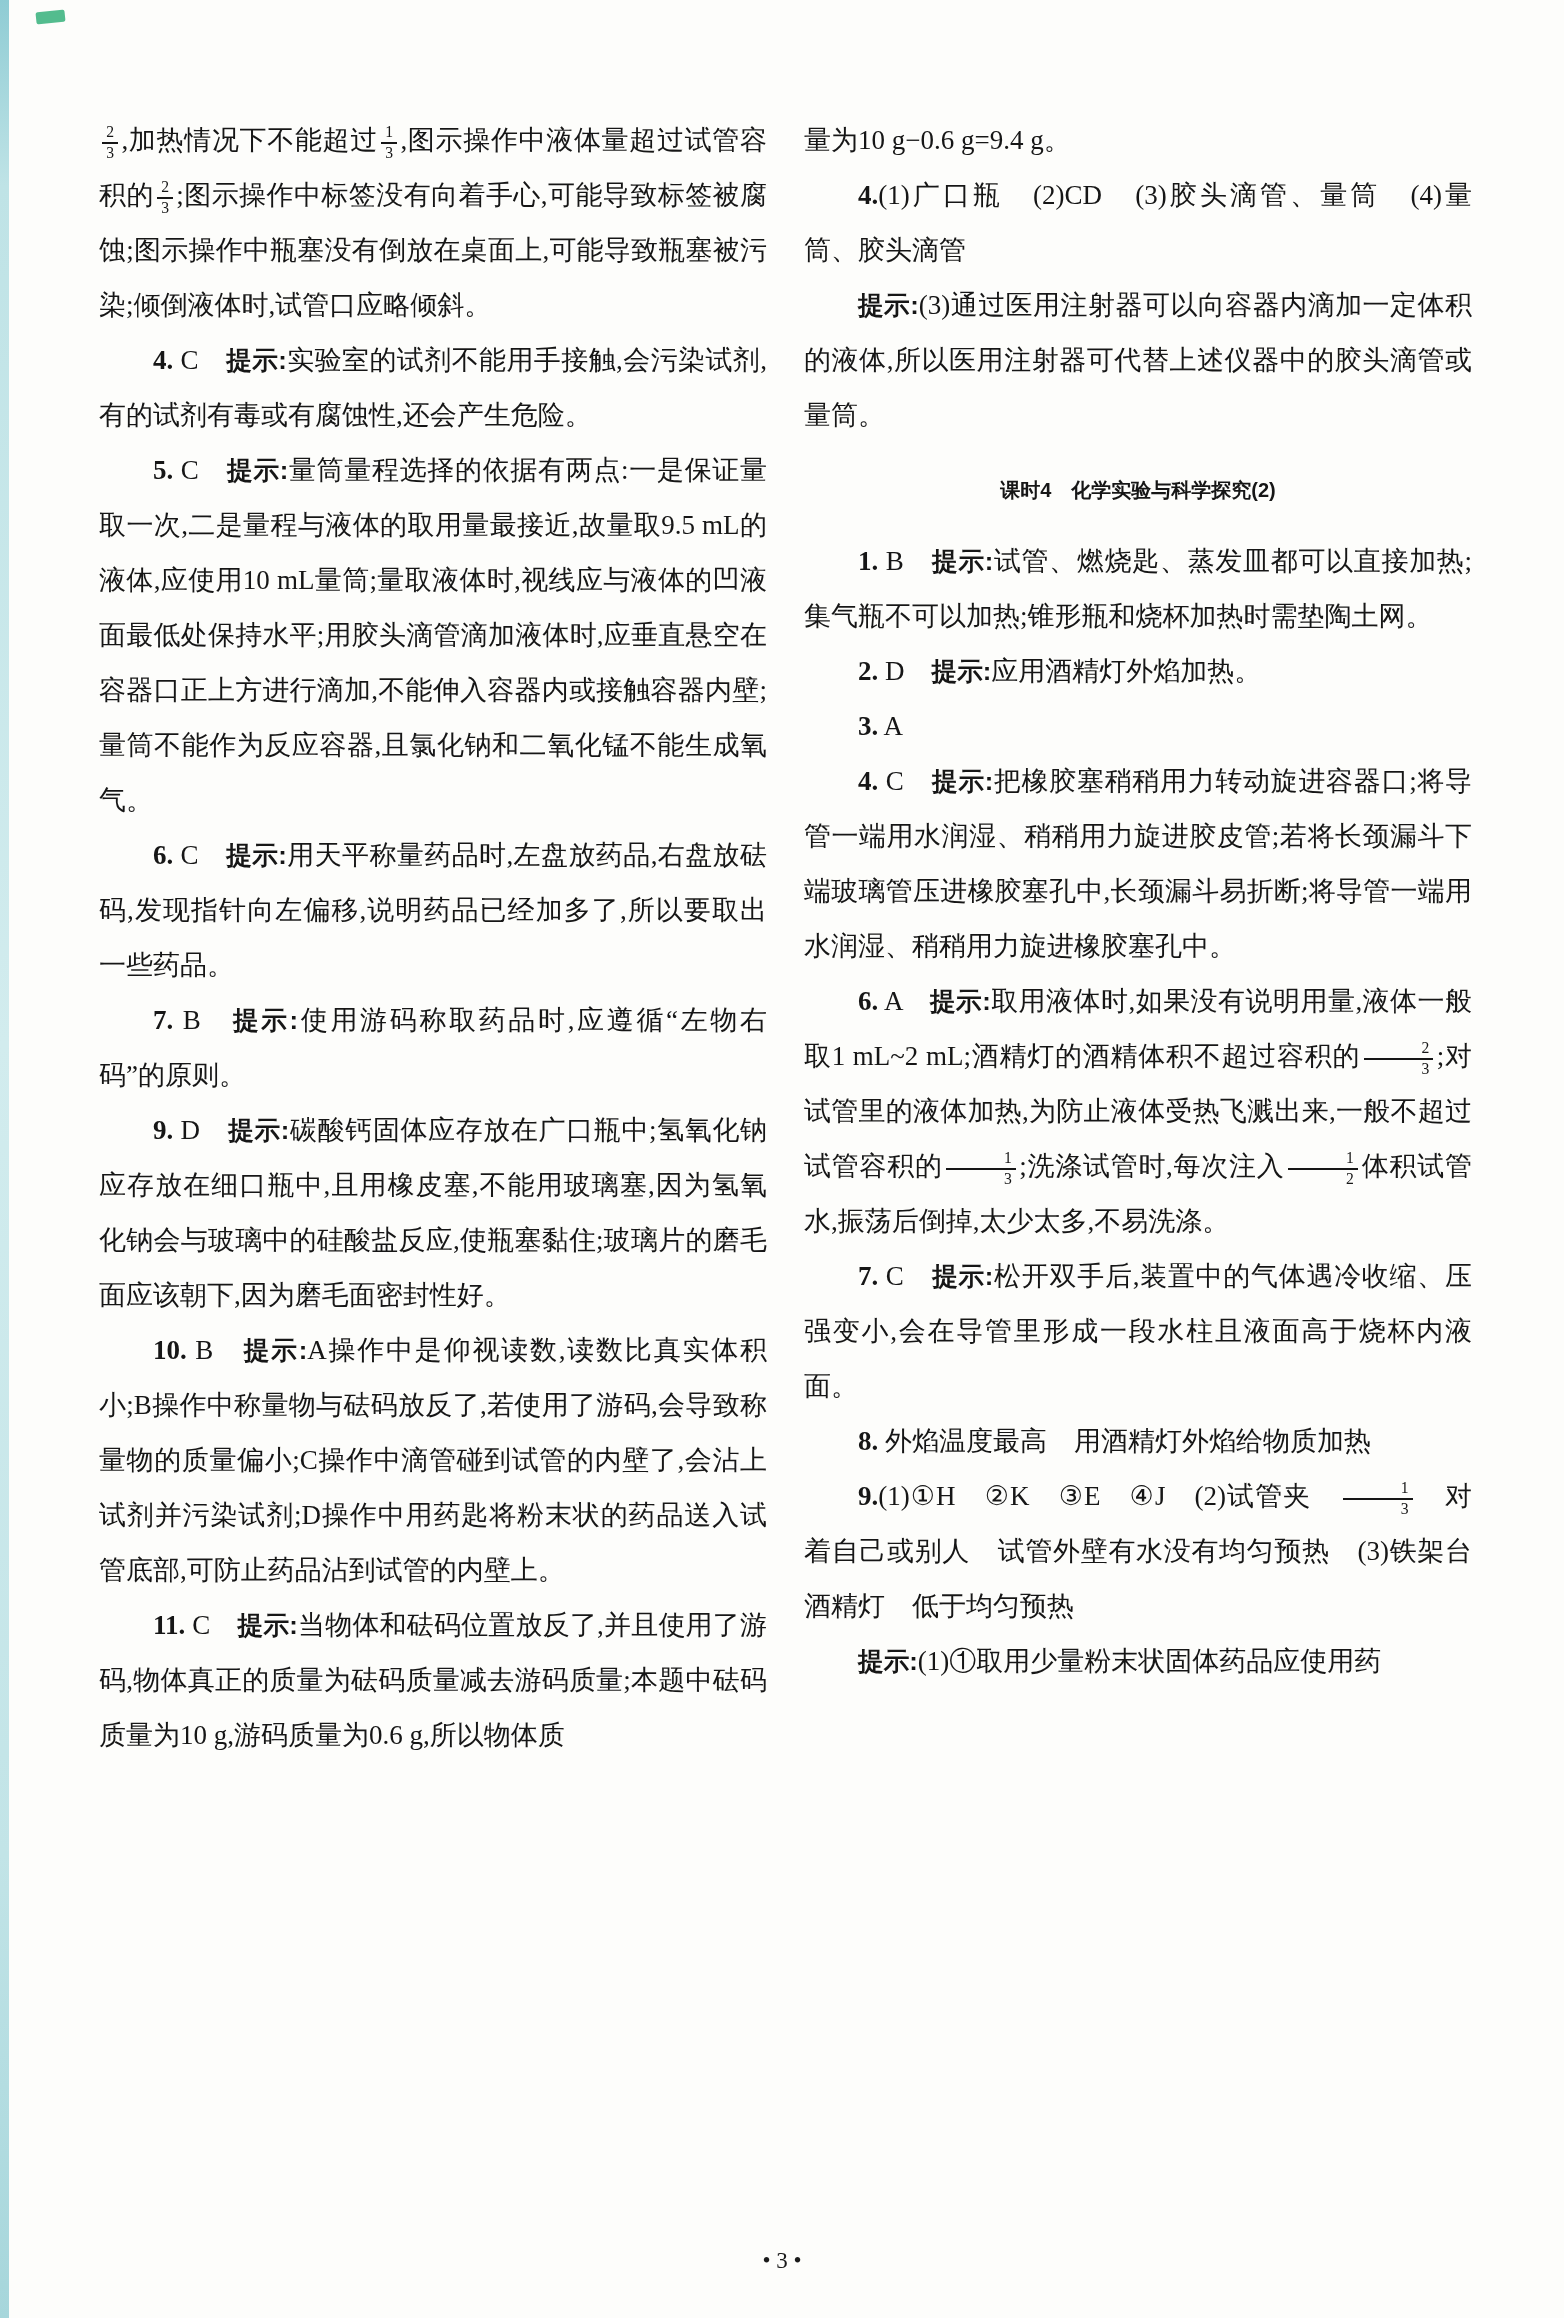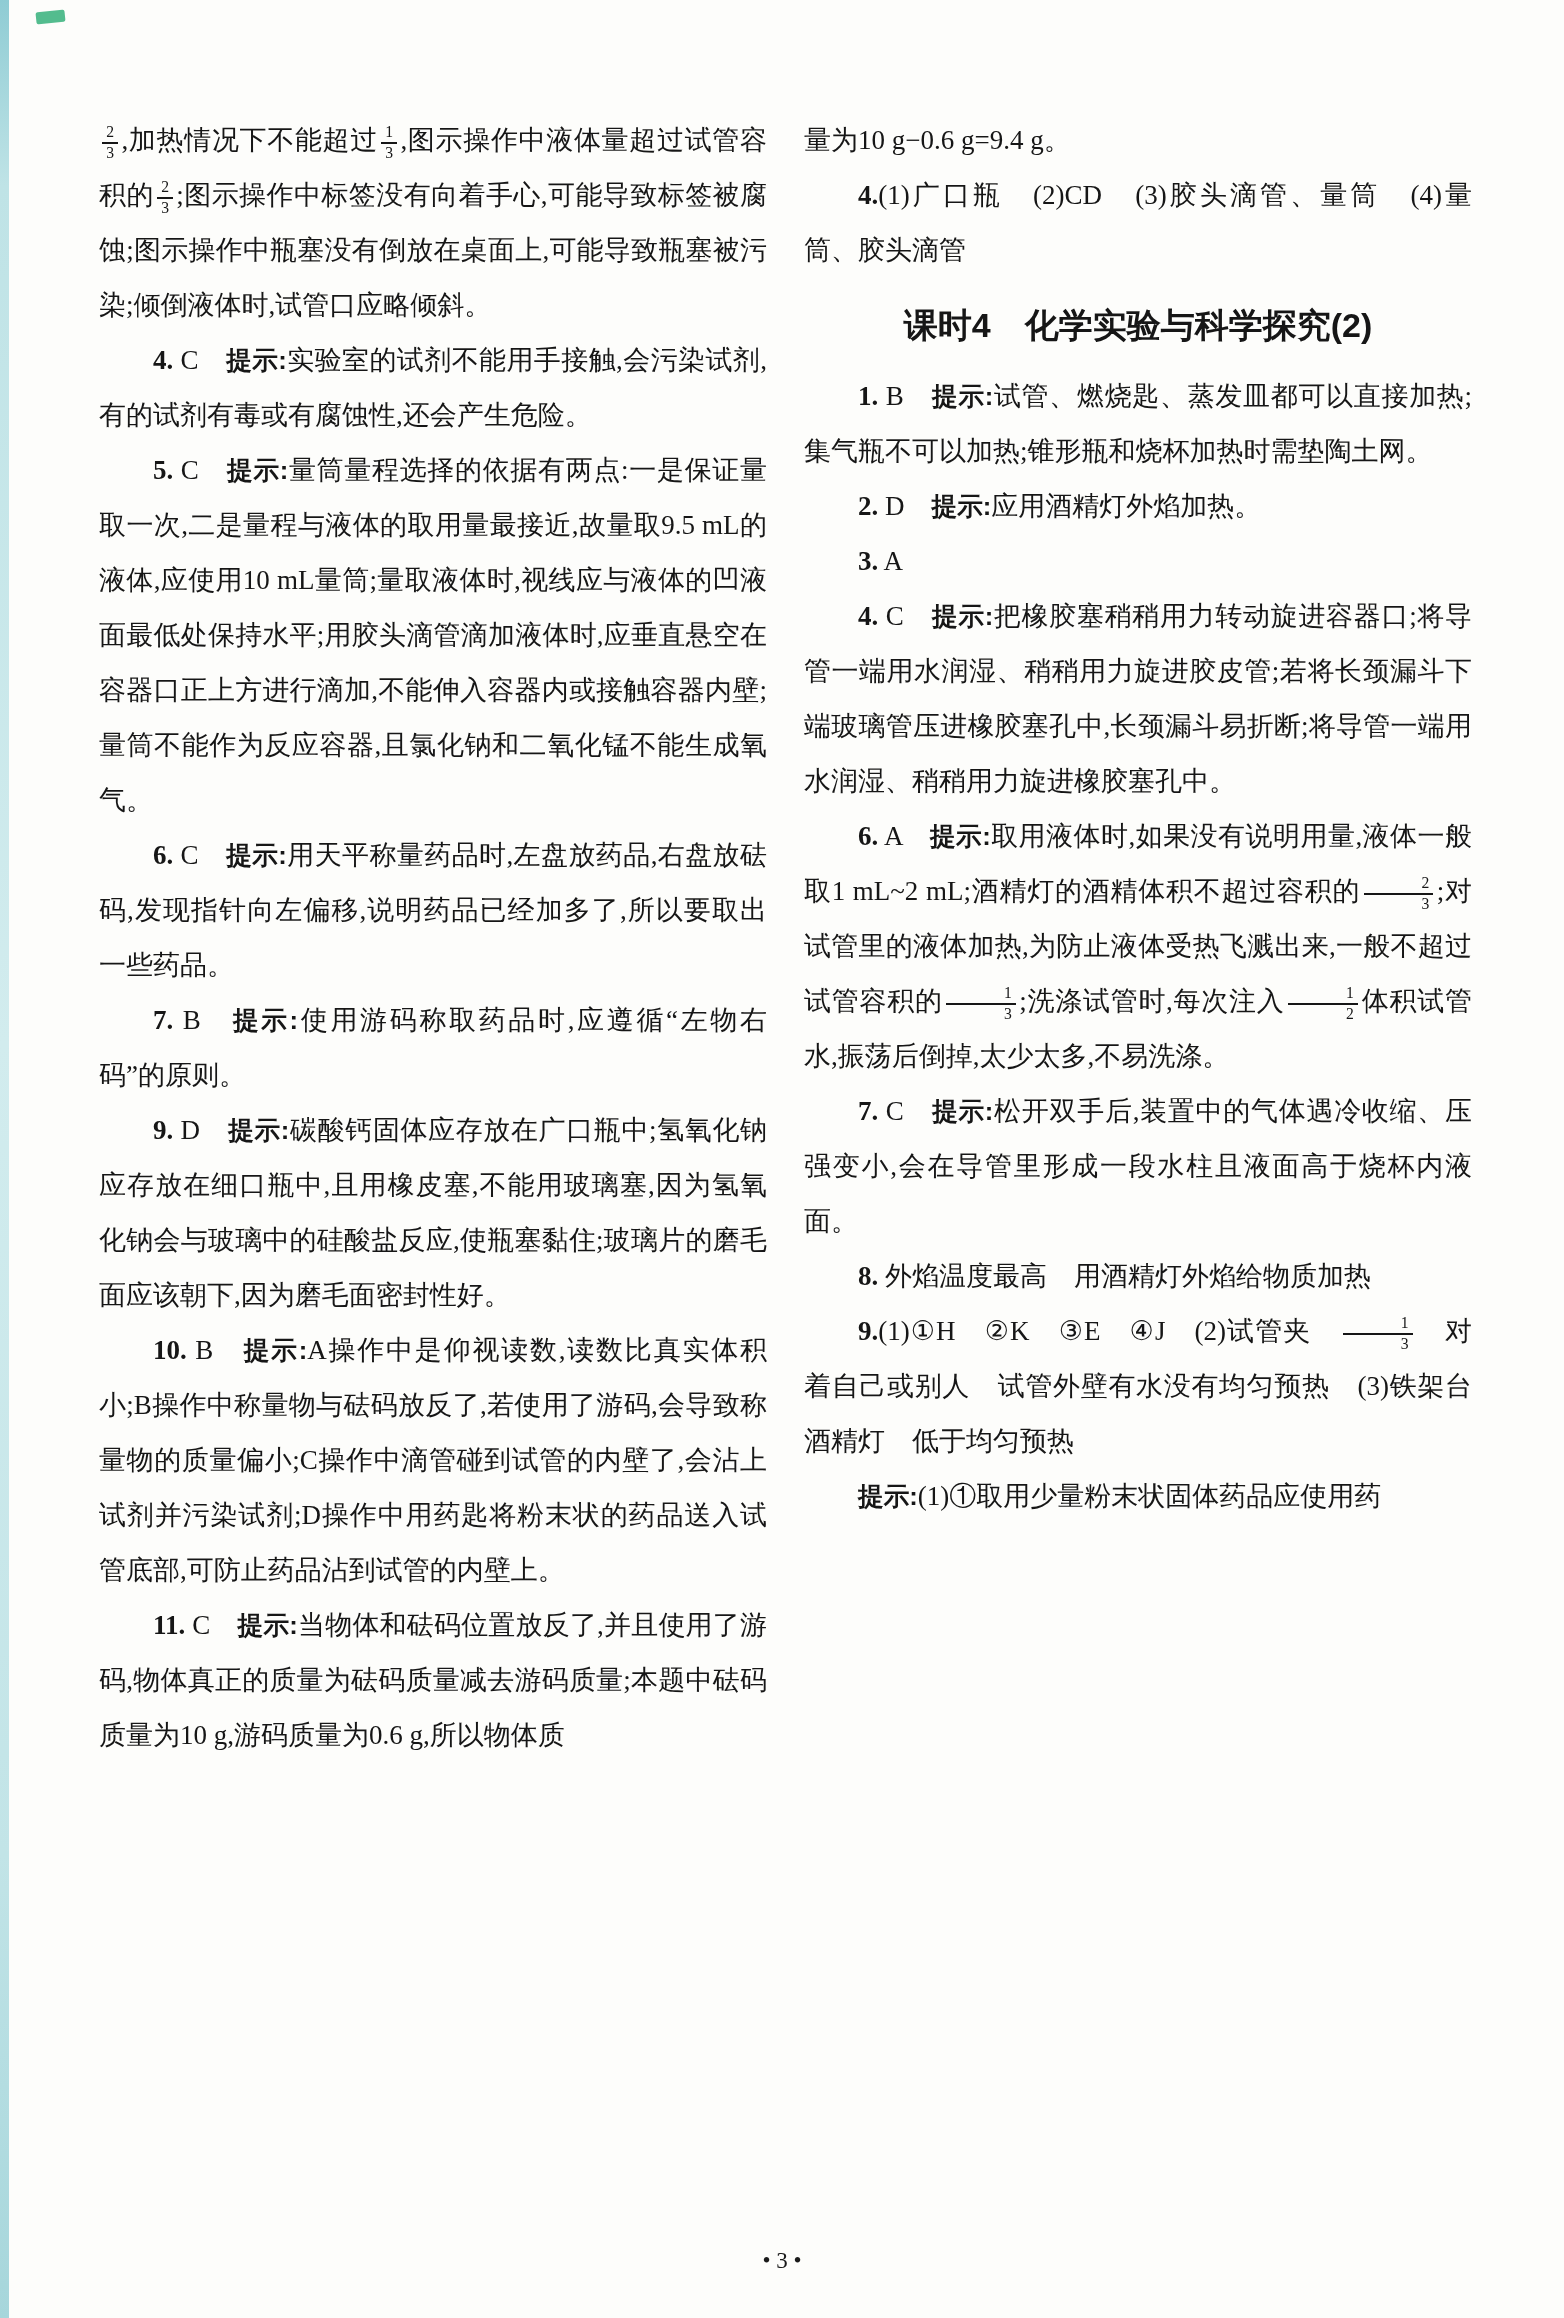--- a/index.html
+++ b/index.html
@@ -49,21 +49,21 @@
     display: inline-flex; flex-direction: column; align-items: center;
     vertical-align: middle;
     font-size: 0.58em; line-height: 1.2;
     margin: 0 3.3px;
   }
   .frac .num { padding: 0 4px; }
   .frac .den { border-top: 2px solid currentColor; padding: 0 4px; }
   .heading {
     font-family: "Liberation Sans", "DejaVu Sans", sans-serif;
     font-weight: bold;
-    font-size: 34px;
+    font-size: 20px;
     line-height: 55px;
     text-align: center;
     margin: 20px 0 16px 0;
   }
   .footer {
     position: absolute; left: 0; right: 0; top: 2248px;
     text-align: center;
     font-size: 23px;
     color: #1a1a1a;
   }
@@ -90,20 +90,21 @@
         <p class="para ind"><span class="qnum">5.</span> C　<span class="hint">提示:</span>量筒量程选择的依据有两点:一是保证量取一次,二是量程与液体的取用量最接近,故量取9.5 mL的液体,应使用10 mL量筒;量取液体时,视线应与液体的凹液面最低处保持水平;用胶头滴管滴加液体时,应垂直悬空在容器口正上方进行滴加,不能伸入容器内或接触容器内壁;量筒不能作为反应容器,且氯化钠和二氧化锰不能生成氧气。</p>
         <p class="para ind"><span class="qnum">6.</span> C　<span class="hint">提示:</span>用天平称量药品时,左盘放药品,右盘放砝码,发现指针向左偏移,说明药品已经加多了,所以要取出一些药品。</p>
         <p class="para ind"><span class="qnum">7.</span> B　<span class="hint">提示:</span>使用游码称取药品时,应遵循“左物右码”的原则。</p>
         <p class="para ind"><span class="qnum">9.</span> D　<span class="hint">提示:</span>碳酸钙固体应存放在广口瓶中;氢氧化钠应存放在细口瓶中,且用橡皮塞,不能用玻璃塞,因为氢氧化钠会与玻璃中的硅酸盐反应,使瓶塞黏住;玻璃片的磨毛面应该朝下,因为磨毛面密封性好。</p>
         <p class="para ind"><span class="qnum">10.</span> B　<span class="hint">提示:</span>A操作中是仰视读数,读数比真实体积小;B操作中称量物与砝码放反了,若使用了游码,会导致称量物的质量偏小;C操作中滴管碰到试管的内壁了,会沾上试剂并污染试剂;D操作中用药匙将粉末状的药品送入试管底部,可防止药品沾到试管的内壁上。</p>
         <p class="para ind"><span class="qnum">11.</span> C　<span class="hint">提示:</span>当物体和砝码位置放反了,并且使用了游码,物体真正的质量为砝码质量减去游码质量;本题中砝码质量为10 g,游码质量为0.6 g,所以物体质</p>
       </div>
     <div class="col" id="col-right">
         <p class="para">量为10 g−0.6 g=9.4 g。</p>
         <p class="para ind"><span class="qnum">4.</span>(1)广口瓶　(2)CD　(3)胶头滴管、量筒　(4)量筒、胶头滴管</p>
+        <p class="para ind"><span class="hint">提示:</span>(3)通过医用注射器可以向容器内滴加一定体积的液体,所以医用注射器可代替上述仪器中的胶头滴管或量筒。</p>
         <div class="heading">课时4　化学实验与科学探究(2)</div>
         <p class="para ind"><span class="qnum">1.</span> B　<span class="hint">提示:</span>试管、燃烧匙、蒸发皿都可以直接加热;集气瓶不可以加热;锥形瓶和烧杯加热时需垫陶土网。</p>
         <p class="para ind"><span class="qnum">2.</span> D　<span class="hint">提示:</span>应用酒精灯外焰加热。</p>
         <p class="para ind"><span class="qnum">3.</span> A</p>
         <p class="para ind"><span class="qnum">4.</span> C　<span class="hint">提示:</span>把橡胶塞稍稍用力转动旋进容器口;将导管一端用水润湿、稍稍用力旋进胶皮管;若将长颈漏斗下端玻璃管压进橡胶塞孔中,长颈漏斗易折断;将导管一端用水润湿、稍稍用力旋进橡胶塞孔中。</p>
         <p class="para ind"><span class="qnum">6.</span> A　<span class="hint">提示:</span>取用液体时,如果没有说明用量,液体一般取1 mL~2 mL;酒精灯的酒精体积不超过容积的<span class="frac">
             <span class="num">2</span>
             <span class="den">3</span>
           </span>;对试管里的液体加热,为防止液体受热飞溅出来,一般不超过试管容积的<span class="frac">
             <span class="num">1</span>

